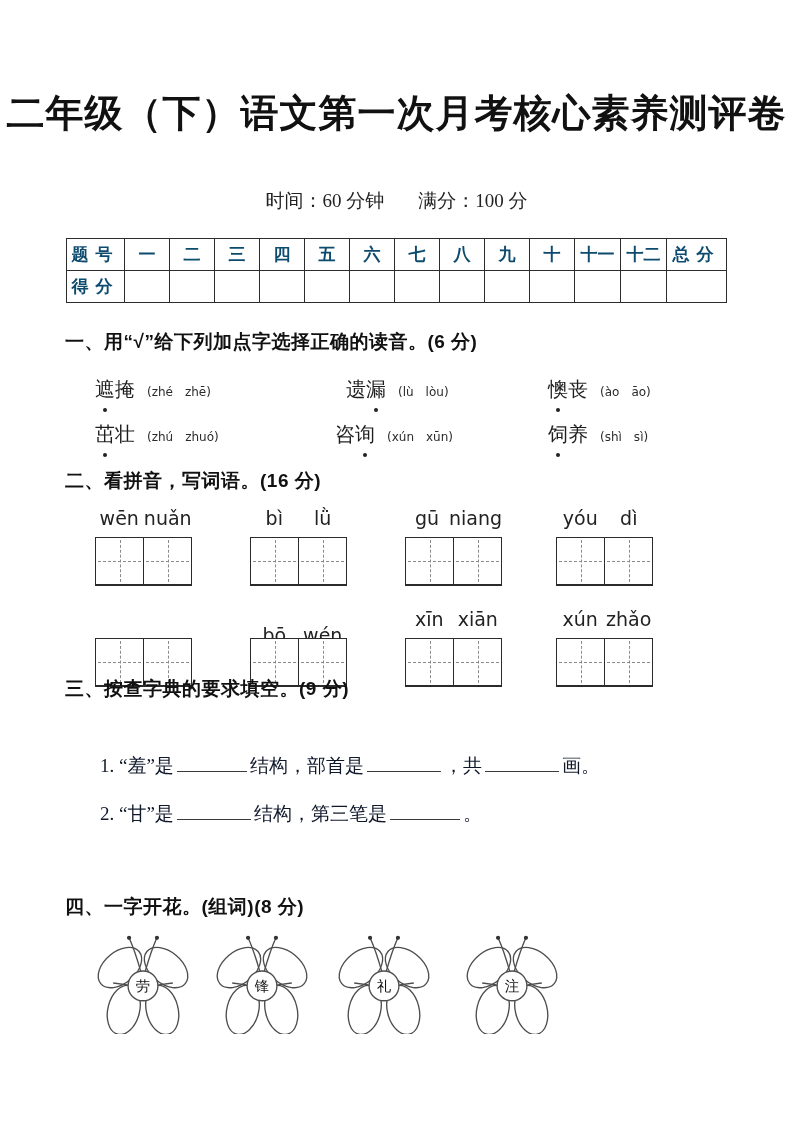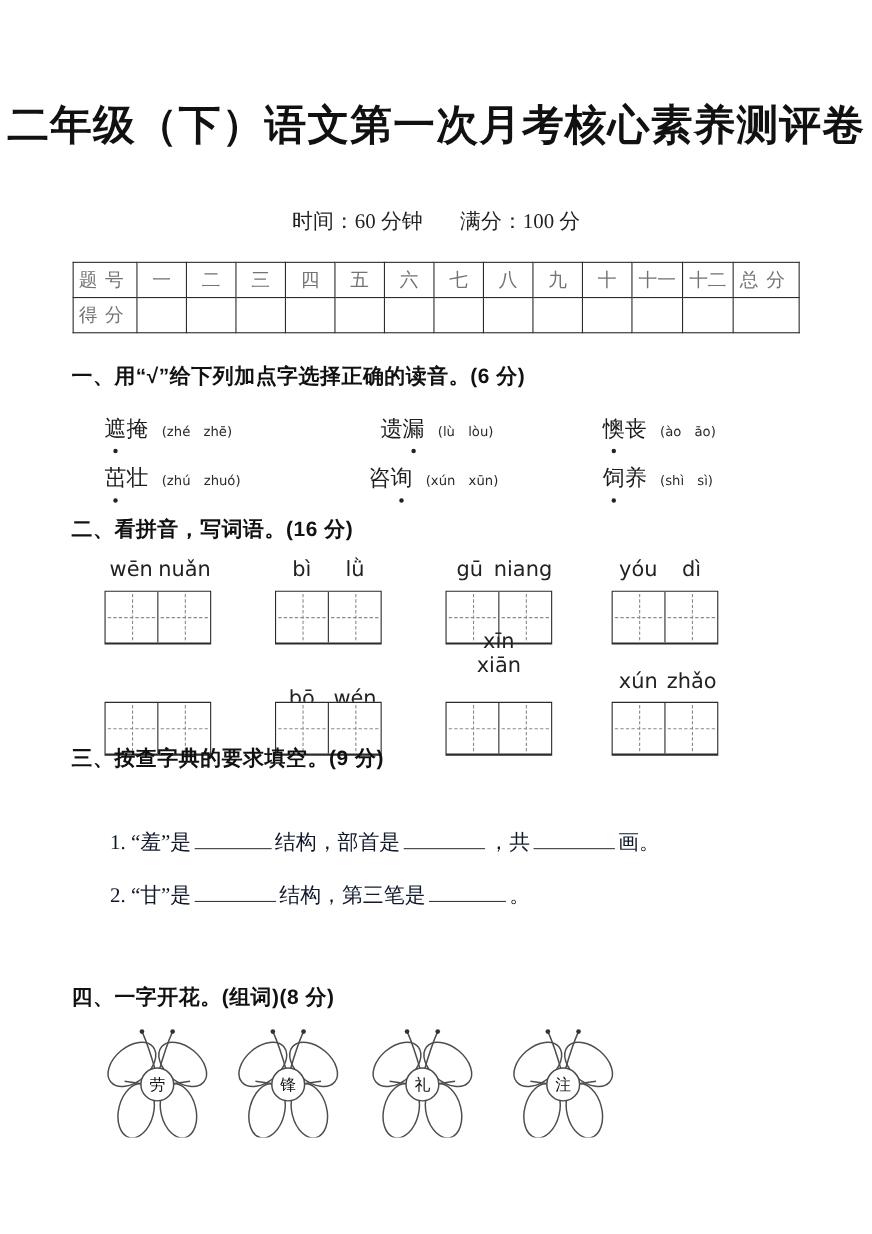--- a/index.html
+++ b/index.html
@@ -17,21 +17,21 @@
   }
   .meta {
     position:absolute; top:188px; left:0; width:100%;
     display:flex; justify-content:center; gap:34px;
     font-size:19px; color:#222;
   }
   
   .score-table {
     position:absolute; left:66px; top:238px; width:660px;
     border-collapse:collapse; table-layout:fixed;
-    font-size:17px; text-align:center; color:#737373;
+    font-size:17px; text-align:center; color:#0c4a6e;font-weight:bold;
   }
   .score-table td {
     border:1.6px solid #2c2c2c; height:32px; padding:0;
   }
   .wide-label { letter-spacing:7px; }
   
   .sec-title {
     position:absolute; left:65px; font-size:19px; font-weight:700; color:#111;
     font-family:"Liberation Sans","DejaVu Sans",sans-serif; letter-spacing:0.5px;
   }
@@ -205,21 +205,21 @@
     </div>
 
   <div class="py-label" style="left:95px;top:640px;">
       <span>xiū</span>
       <span>xi</span>
     </div>
   <div class="py-label" style="left:250px;top:608px;margin-top:16px;">
       <span>bō</span>
       <span>wén</span>
     </div>
-  <div class="py-label" style="left:405px;top:572px;flex-direction:column;">
+  <div class="py-label" style="left:405px;top:608px;">
       <span>xīn</span>
       <span>xiān</span>
     </div>
   <div class="py-label" style="left:556px;top:608px;">
       <span>xún</span>
       <span>zhǎo</span>
     </div>
 
   <div class="wgrid" style="left:95px;top:638px;">
       <div class="wcell"></div>

